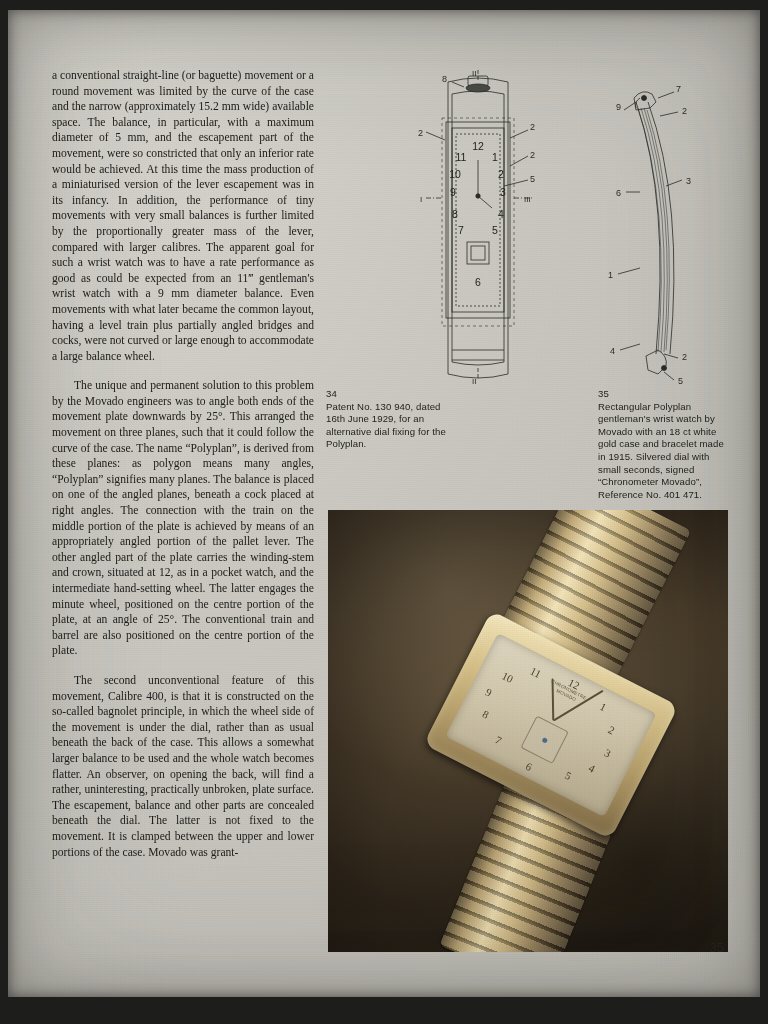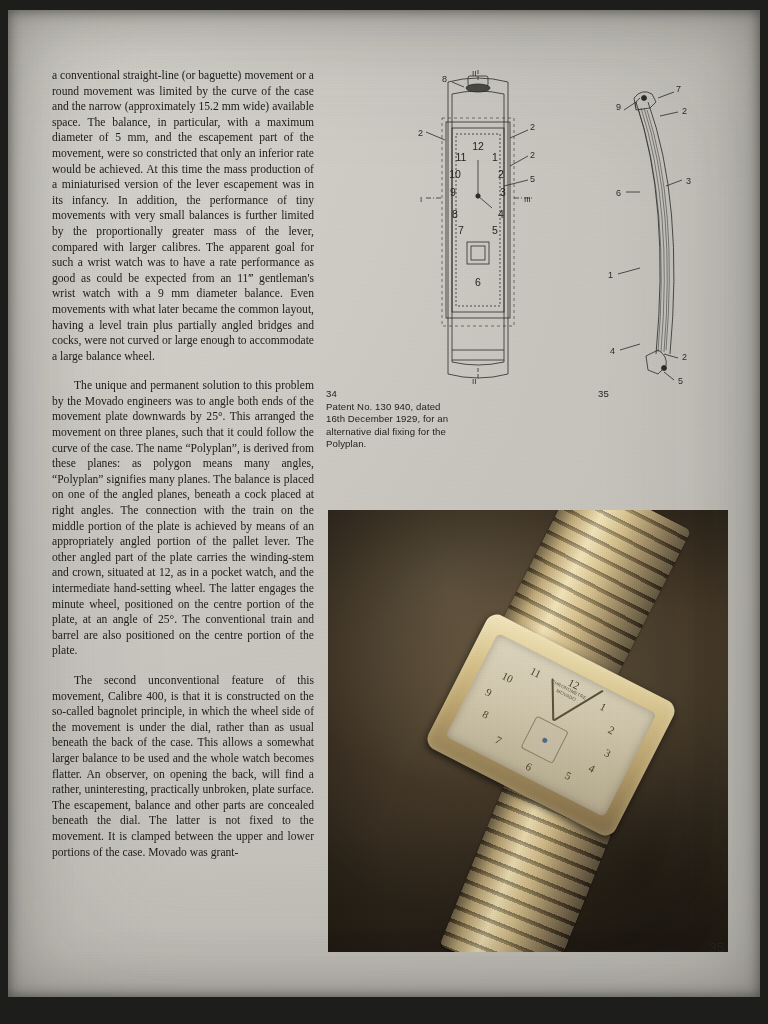--- a/index.html
+++ b/index.html
@@ -329,25 +329,26 @@
         <text x="30" y="210">1</text>
         <text x="32" y="286">4</text>
         <text x="104" y="292">2</text>
         <text x="100" y="316">5</text>
       </g>
     </svg>
   </div>
 
   <div id="cap34" class="fig-caption">
     <span class="cap-num">34</span>
-    <span>Patent No. 130 940, dated 16th December 1929, for an alternative dial fixing for the Polyplan.</span>
+    <span>Patent No. 130 940, dated 16th June 1929, for an alternative dial fixing for the Polyplan.</span>
   </div>
 
   <div id="cap35" class="fig-caption">
     <span class="cap-num">35</span>
+    <span>Rectangular Polyplan gentleman's wrist watch by Movado with an 18 ct white gold case and bracelet made in 1915. Silvered dial with small seconds, signed “Chronometer Movado”, Reference No. 401 471.</span>
   </div>
 
   <div id="photo">
     <div class="glow"></div>
     <div class="band" id="band-top"></div>
     <div class="band" id="band-bottom"></div>
     <div id="case">
       <div id="dial">
         <div id="brand">CHRONOMETRE<br>MOVADO</div>
         <div class="dial-num" style="left:48%;top:4%;">12</div>

